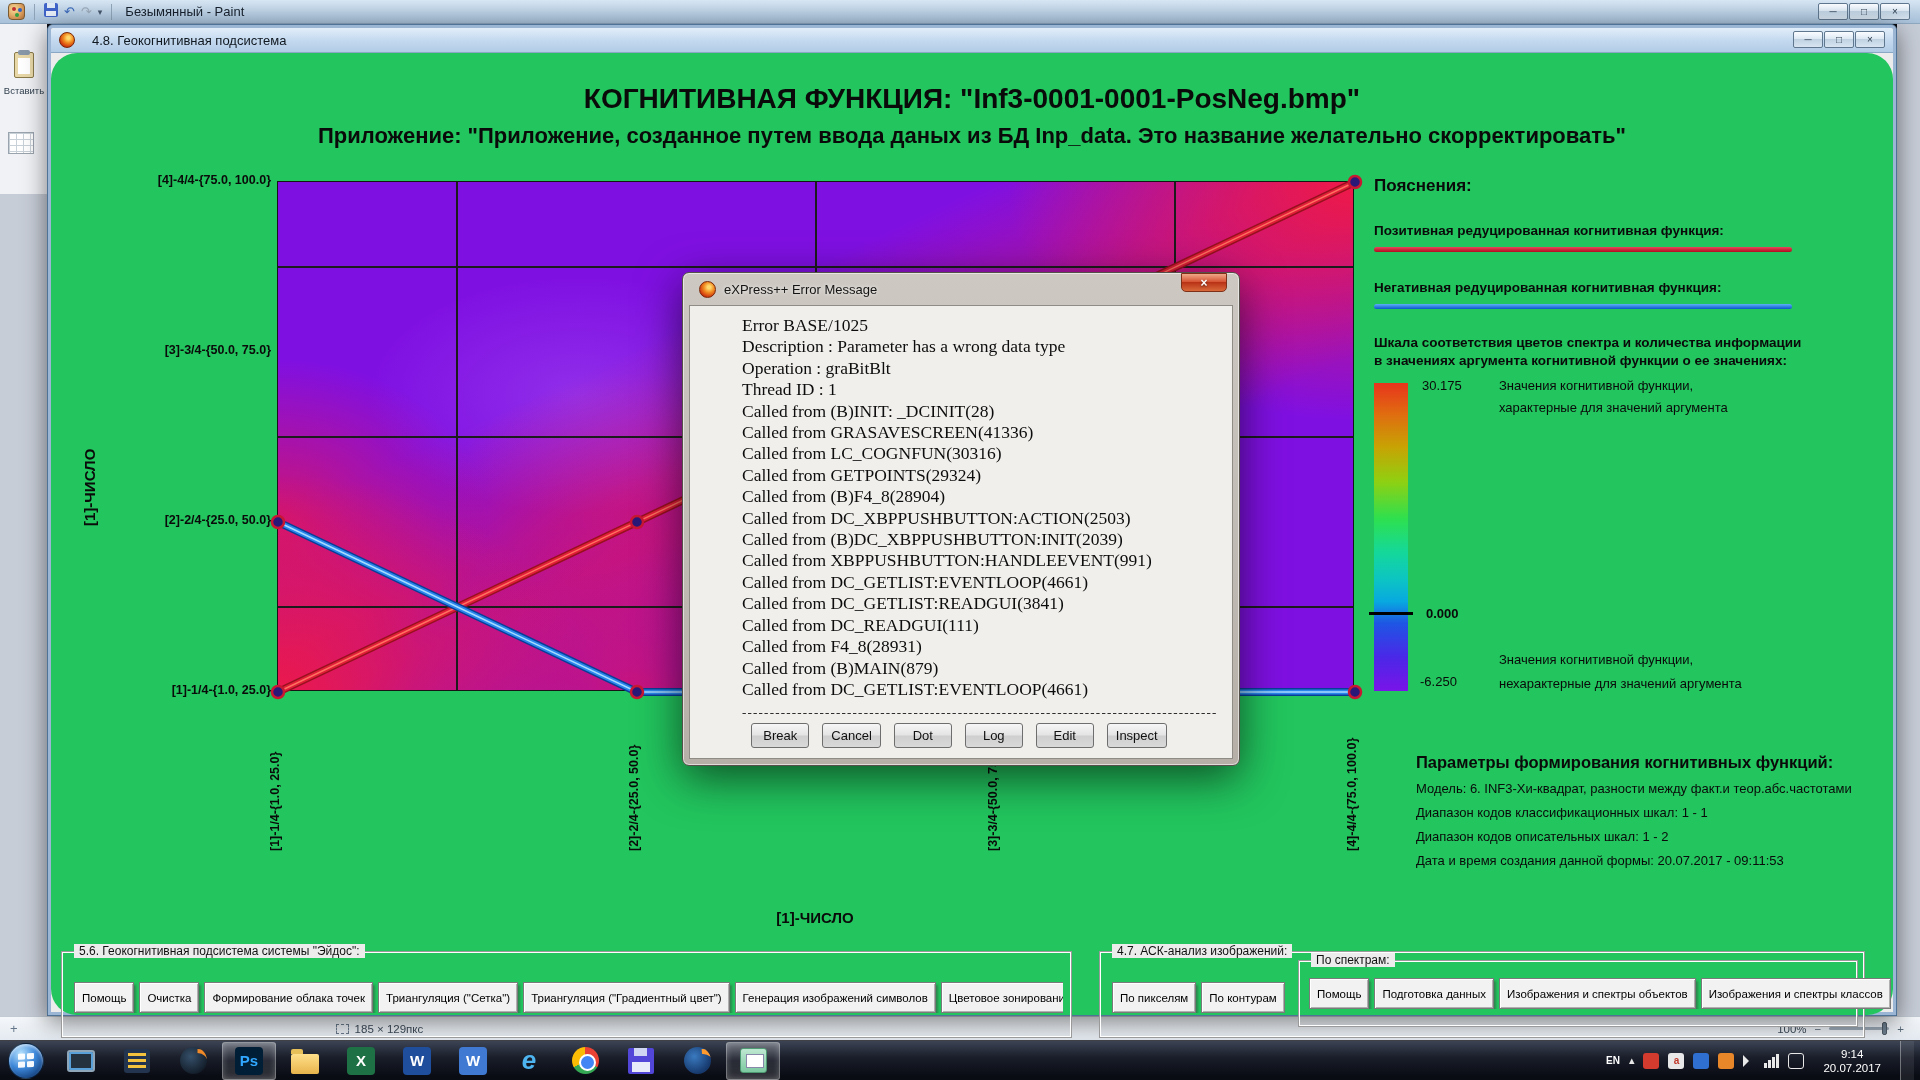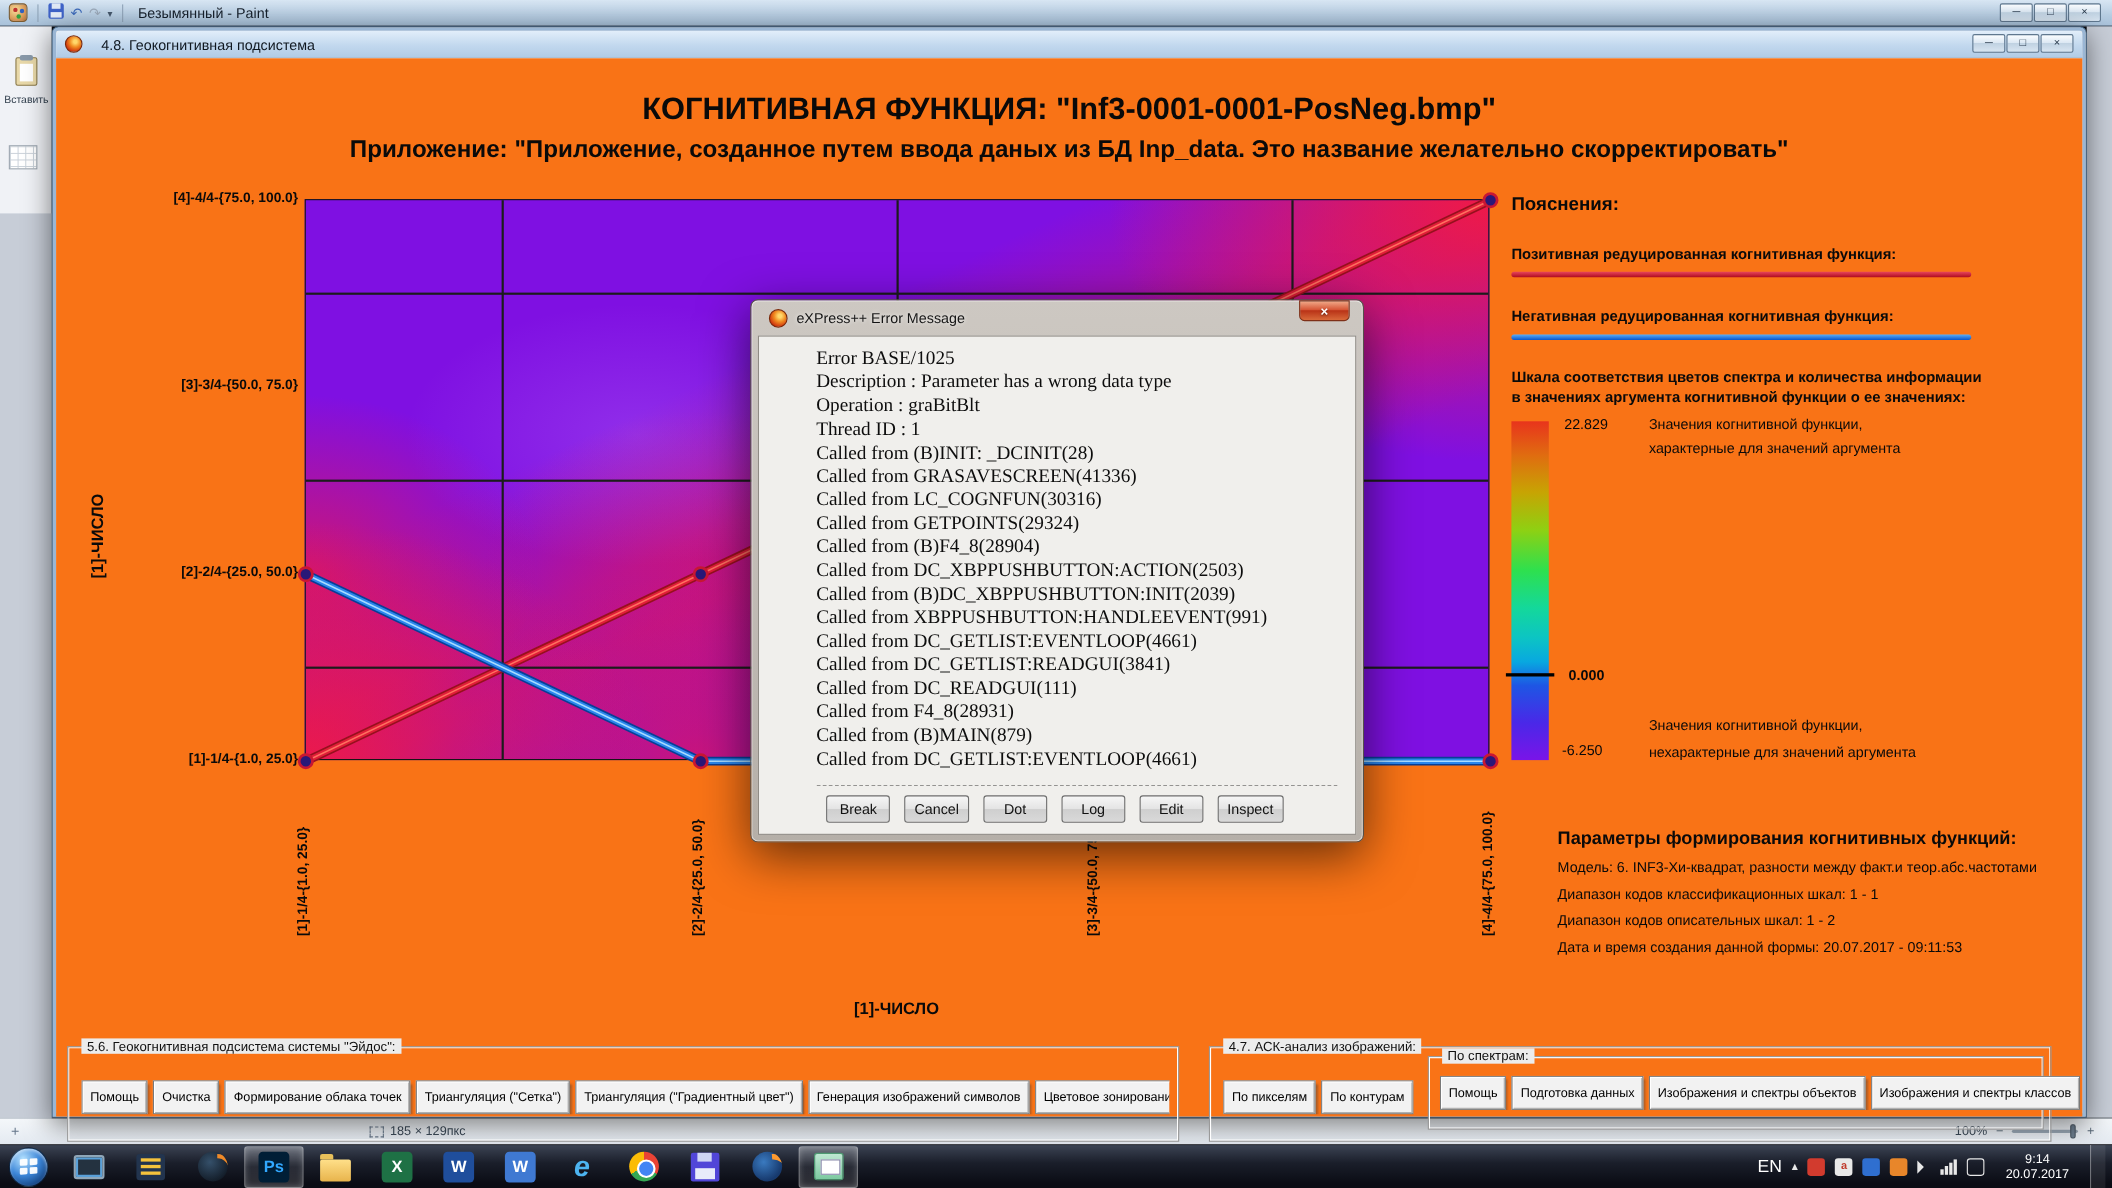--- a/index.html
+++ b/index.html
@@ -52,21 +52,21 @@
   .app-window { position:absolute; left:47px; top:24px; width:1850px; height:992px;
     background:#ececec; border:1px solid #4f7396; border-radius:6px 6px 0 0;
     box-shadow:0 0 0 3px #9ab6d4 inset, 0 6px 24px rgba(0,0,0,.5); }
   .app-titlebar { position:absolute; left:3px; top:3px; right:3px; height:25px;
     background:linear-gradient(#e2eefa,#c2d8ee 55%,#b2cce6); border-bottom:1px solid #8aa8c6;
     border-radius:4px 4px 0 0; display:flex; align-items:center; gap:17px; padding-left:8px; }
   .fire-icon { width:16px; height:16px; border-radius:50%;
     background:radial-gradient(circle at 60% 35%, #ffd76a 12%, #f08a20 40%, #d23c10 70%, #7a1808); border:1px solid #7a2808; }
   .app-title { font-size:13px; color:#101820; }
   .app-win-btns { position:absolute; right:8px; top:3px; display:flex; gap:1px; }
-  .app-client { position:absolute; left:3px; top:28px; right:3px; bottom:0; background:#f97316; }
+  .app-client { position:absolute; left:3px; top:28px; right:3px; bottom:0; background:#22c55e;border-radius:26px; }
 
   .heading { position:absolute; left:0; top:30px; width:100%; text-align:center;
     font-size:28px; font-weight:bold; color:#0a0a0a; }
   .subheading { position:absolute; left:0; top:70px; width:100%; text-align:center;
     font-size:22px; font-weight:bold; color:#0a0a0a; }
 
   
   .chart-box { position:absolute; left:226px; top:128px; width:1077px; height:510px;
     border:1px solid #151515;
     background:
@@ -166,21 +166,21 @@
     border:4px solid transparent; border-top-color:#f08a28; transform:rotate(45deg); }
   .ic-floppy { width:26px; height:26px; background:#5146d8; border-radius:2px; position:relative; }
   .ic-floppy:after { content:""; position:absolute; left:6px; top:0; width:13px; height:8px; background:#cfd6f4; }
   .ic-floppy:before { content:""; position:absolute; left:4px; bottom:2px; width:18px; height:10px; background:#e8ecfa; }
   .ic-fm-bars { width:26px; height:24px; background:#22344e; border-radius:3px; display:flex; flex-direction:column;
     justify-content:center; gap:3px; padding:0 4px; }
   .ic-fm-bars i { display:block; height:3px; background:#f4c23c; }
   .ic-paint { width:27px; height:25px; background:linear-gradient(#bfe8d2,#7cc9a0); border-radius:3px; border:1px solid #4e9a72; position:relative;}
   .ic-paint:after{ content:""; position:absolute; left:5px; top:5px; width:16px; height:12px; background:#fff; border:1px solid #88a; }
   .tray { margin-left:auto; display:flex; align-items:center; gap:9px; padding-right:6px; }
-  .tray-lang { color:#fff; font-size:16px; font-weight:normal; }
+  .tray-lang { color:#fff; font-size:10px; font-weight:bold; }
   .tray-chevron { color:#e8e8e8; font-size:11px; }
   .ti { width:16px; height:16px; border-radius:3px; display:flex; align-items:center; justify-content:center;
     font-size:10px; color:#fff; font-weight:bold; }
   .net-bars { display:flex; align-items:flex-end; gap:1px; height:14px; }
   .net-bars i { width:3px; background:#e8e8e8; display:block; }
   .vol-tri { width:0; height:0; border-left:6px solid transparent; border-right:6px solid #e8e8e8;
     border-top:6px solid transparent; border-bottom:6px solid transparent; transform:rotate(180deg); }
   .clock { color:#fff; font-size:11.5px; text-align:center; line-height:14px; padding:0 10px; }
   .show-desktop { width:14px; height:40px; background:rgba(255,255,255,.08); border-left:1px solid rgba(255,255,255,.35); }
 </style>
@@ -289,21 +289,21 @@
       <div class="rp rp-h" style="left:1323px; top:123px;">Пояснения:</div>
       <div class="rp rp-s" style="left:1323px; top:170px;">Позитивная редуцированная когнитивная функция:</div>
       <div class="sample-line sample-red" style="left:1323px; top:194px;"></div>
       <div class="rp rp-s" style="left:1323px; top:227px;">Негативная редуцированная когнитивная функция:</div>
       <div class="sample-line sample-blue" style="left:1323px; top:251px;"></div>
       <div class="rp rp-s" style="left:1323px; top:282px;">Шкала соответствия цветов спектра и количества информации</div>
       <div class="rp rp-s" style="left:1323px; top:300px;">в значениях аргумента когнитивной функции о ее значениях:</div>
 
       <div class="scale-bar"></div>
       <div class="scale-zero-line"></div>
-      <div class="rp rp-r" style="left:1371px; top:325px;">22.829</div>
+      <div class="rp rp-r" style="left:1371px; top:325px;">30.175</div>
       <div class="rp rp-r" style="left:1375px; top:553px; font-weight:bold;">0.000</div>
       <div class="rp rp-r" style="left:1369px; top:621px;">-6.250</div>
       <div class="rp rp-r" style="left:1448px; top:325px;">Значения когнитивной функции,</div>
       <div class="rp rp-r" style="left:1448px; top:347px;">характерные для значений аргумента</div>
       <div class="rp rp-r" style="left:1448px; top:599px;">Значения когнитивной функции,</div>
       <div class="rp rp-r" style="left:1448px; top:623px;">нехарактерные для значений аргумента</div>
 
       <div class="rp rp-h" style="left:1365px; top:700px; font-size:16.5px;">Параметры формирования когнитивных функций:</div>
       <div class="rp rp-r" style="left:1365px; top:728px;">Модель: 6. INF3-Хи-квадрат, разности между факт.и теор.абс.частотами</div>
       <div class="rp rp-r" style="left:1365px; top:752px;">Диапазон кодов классификационных шкал: 1 - 1</div>

